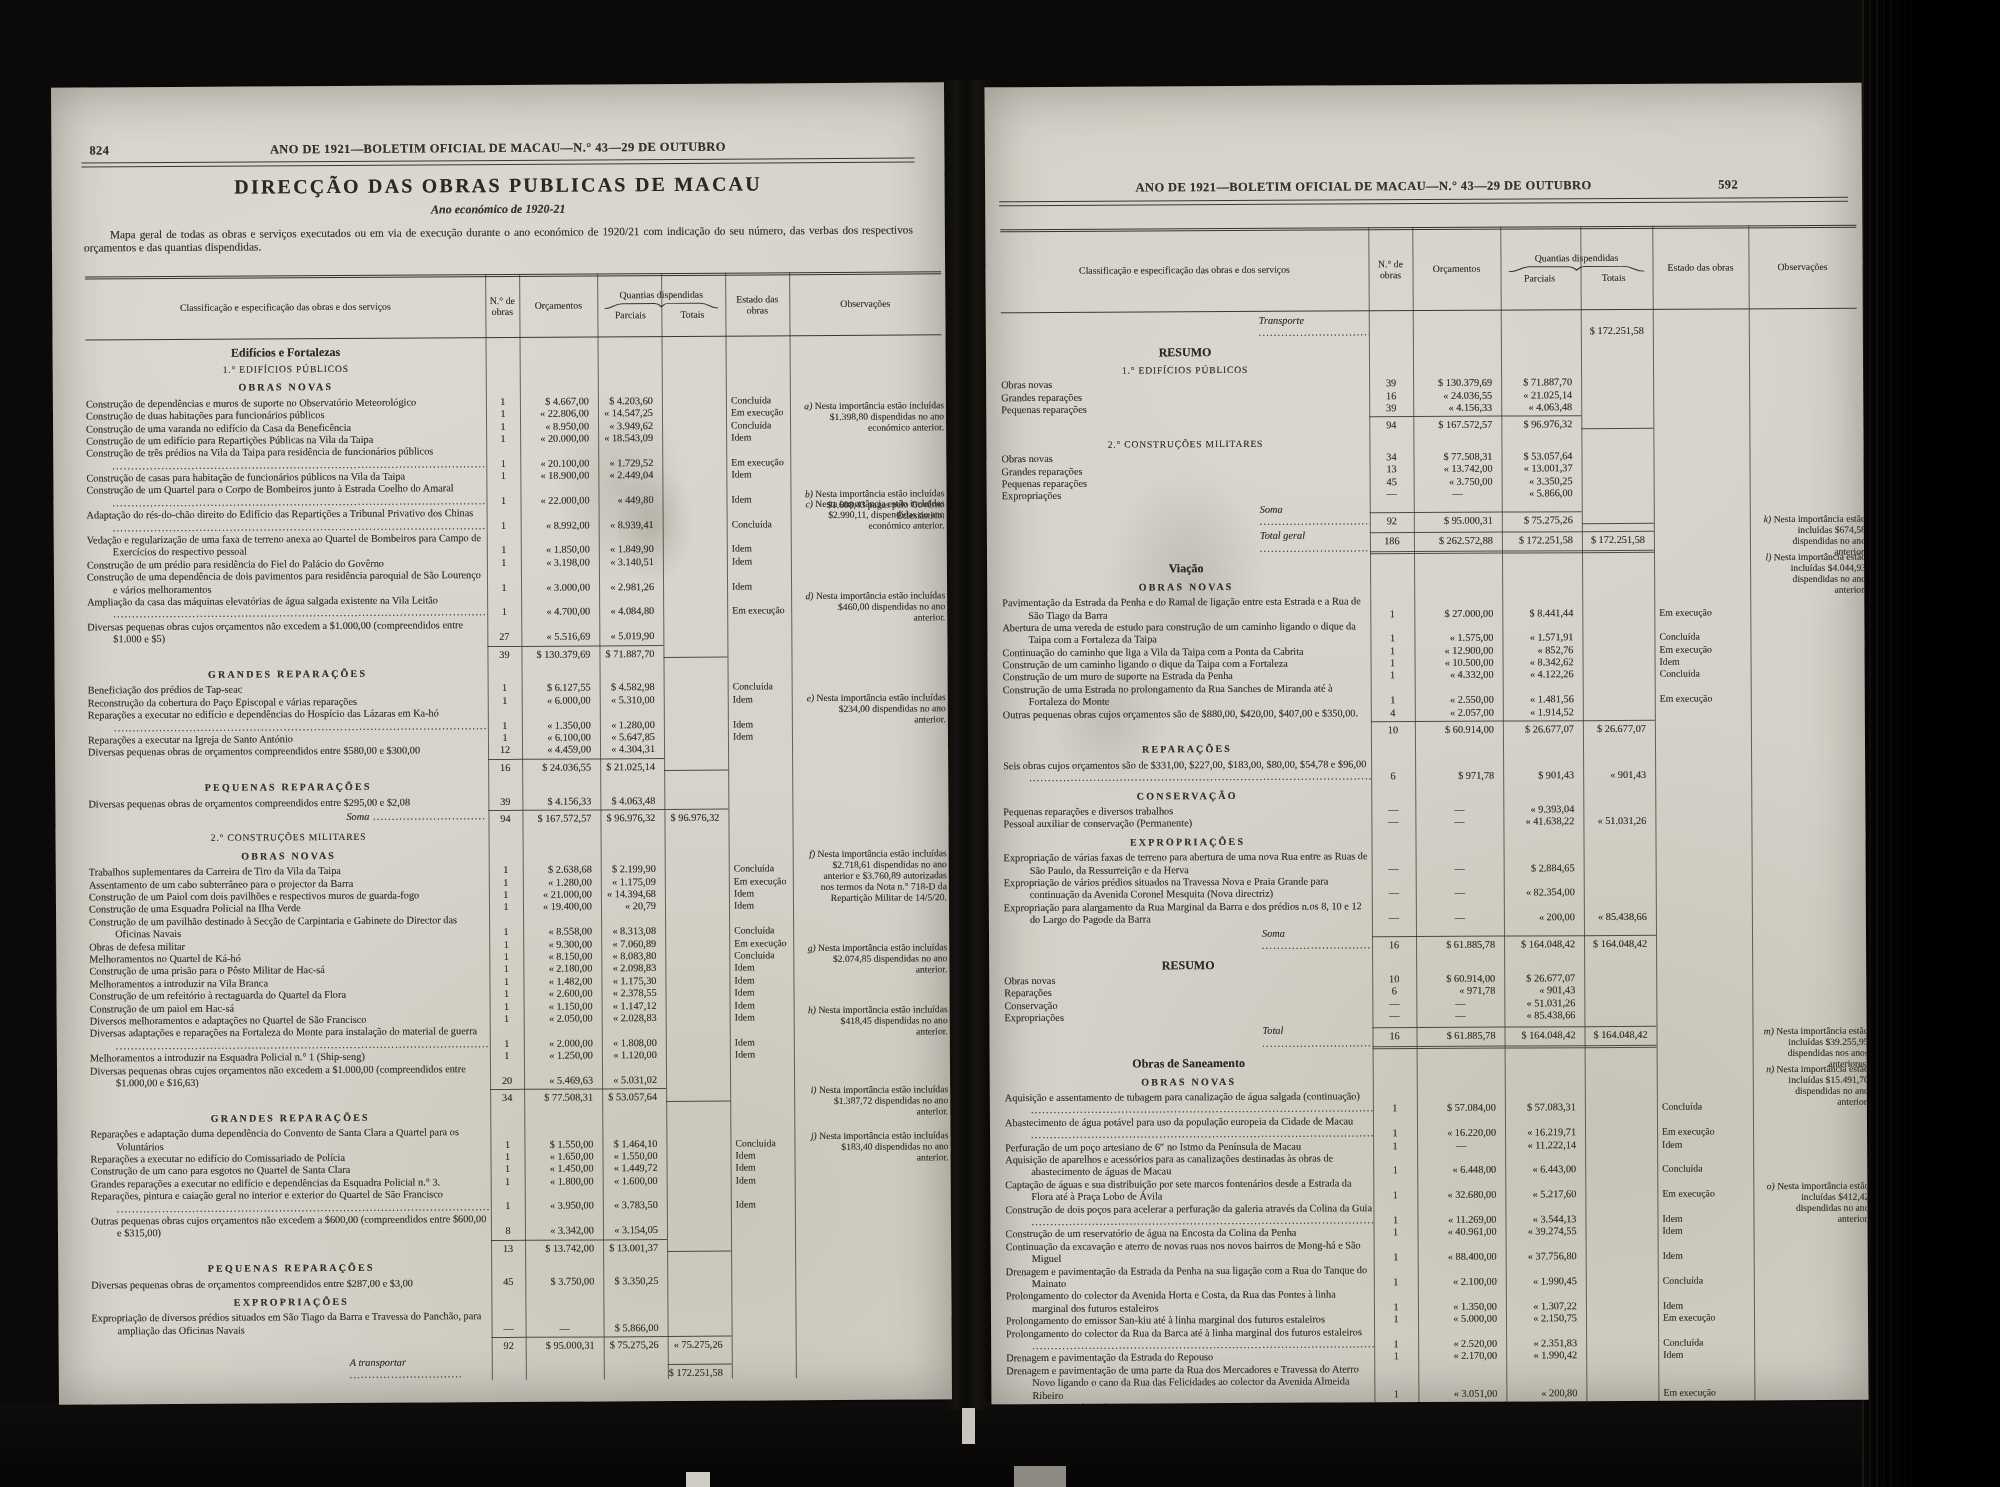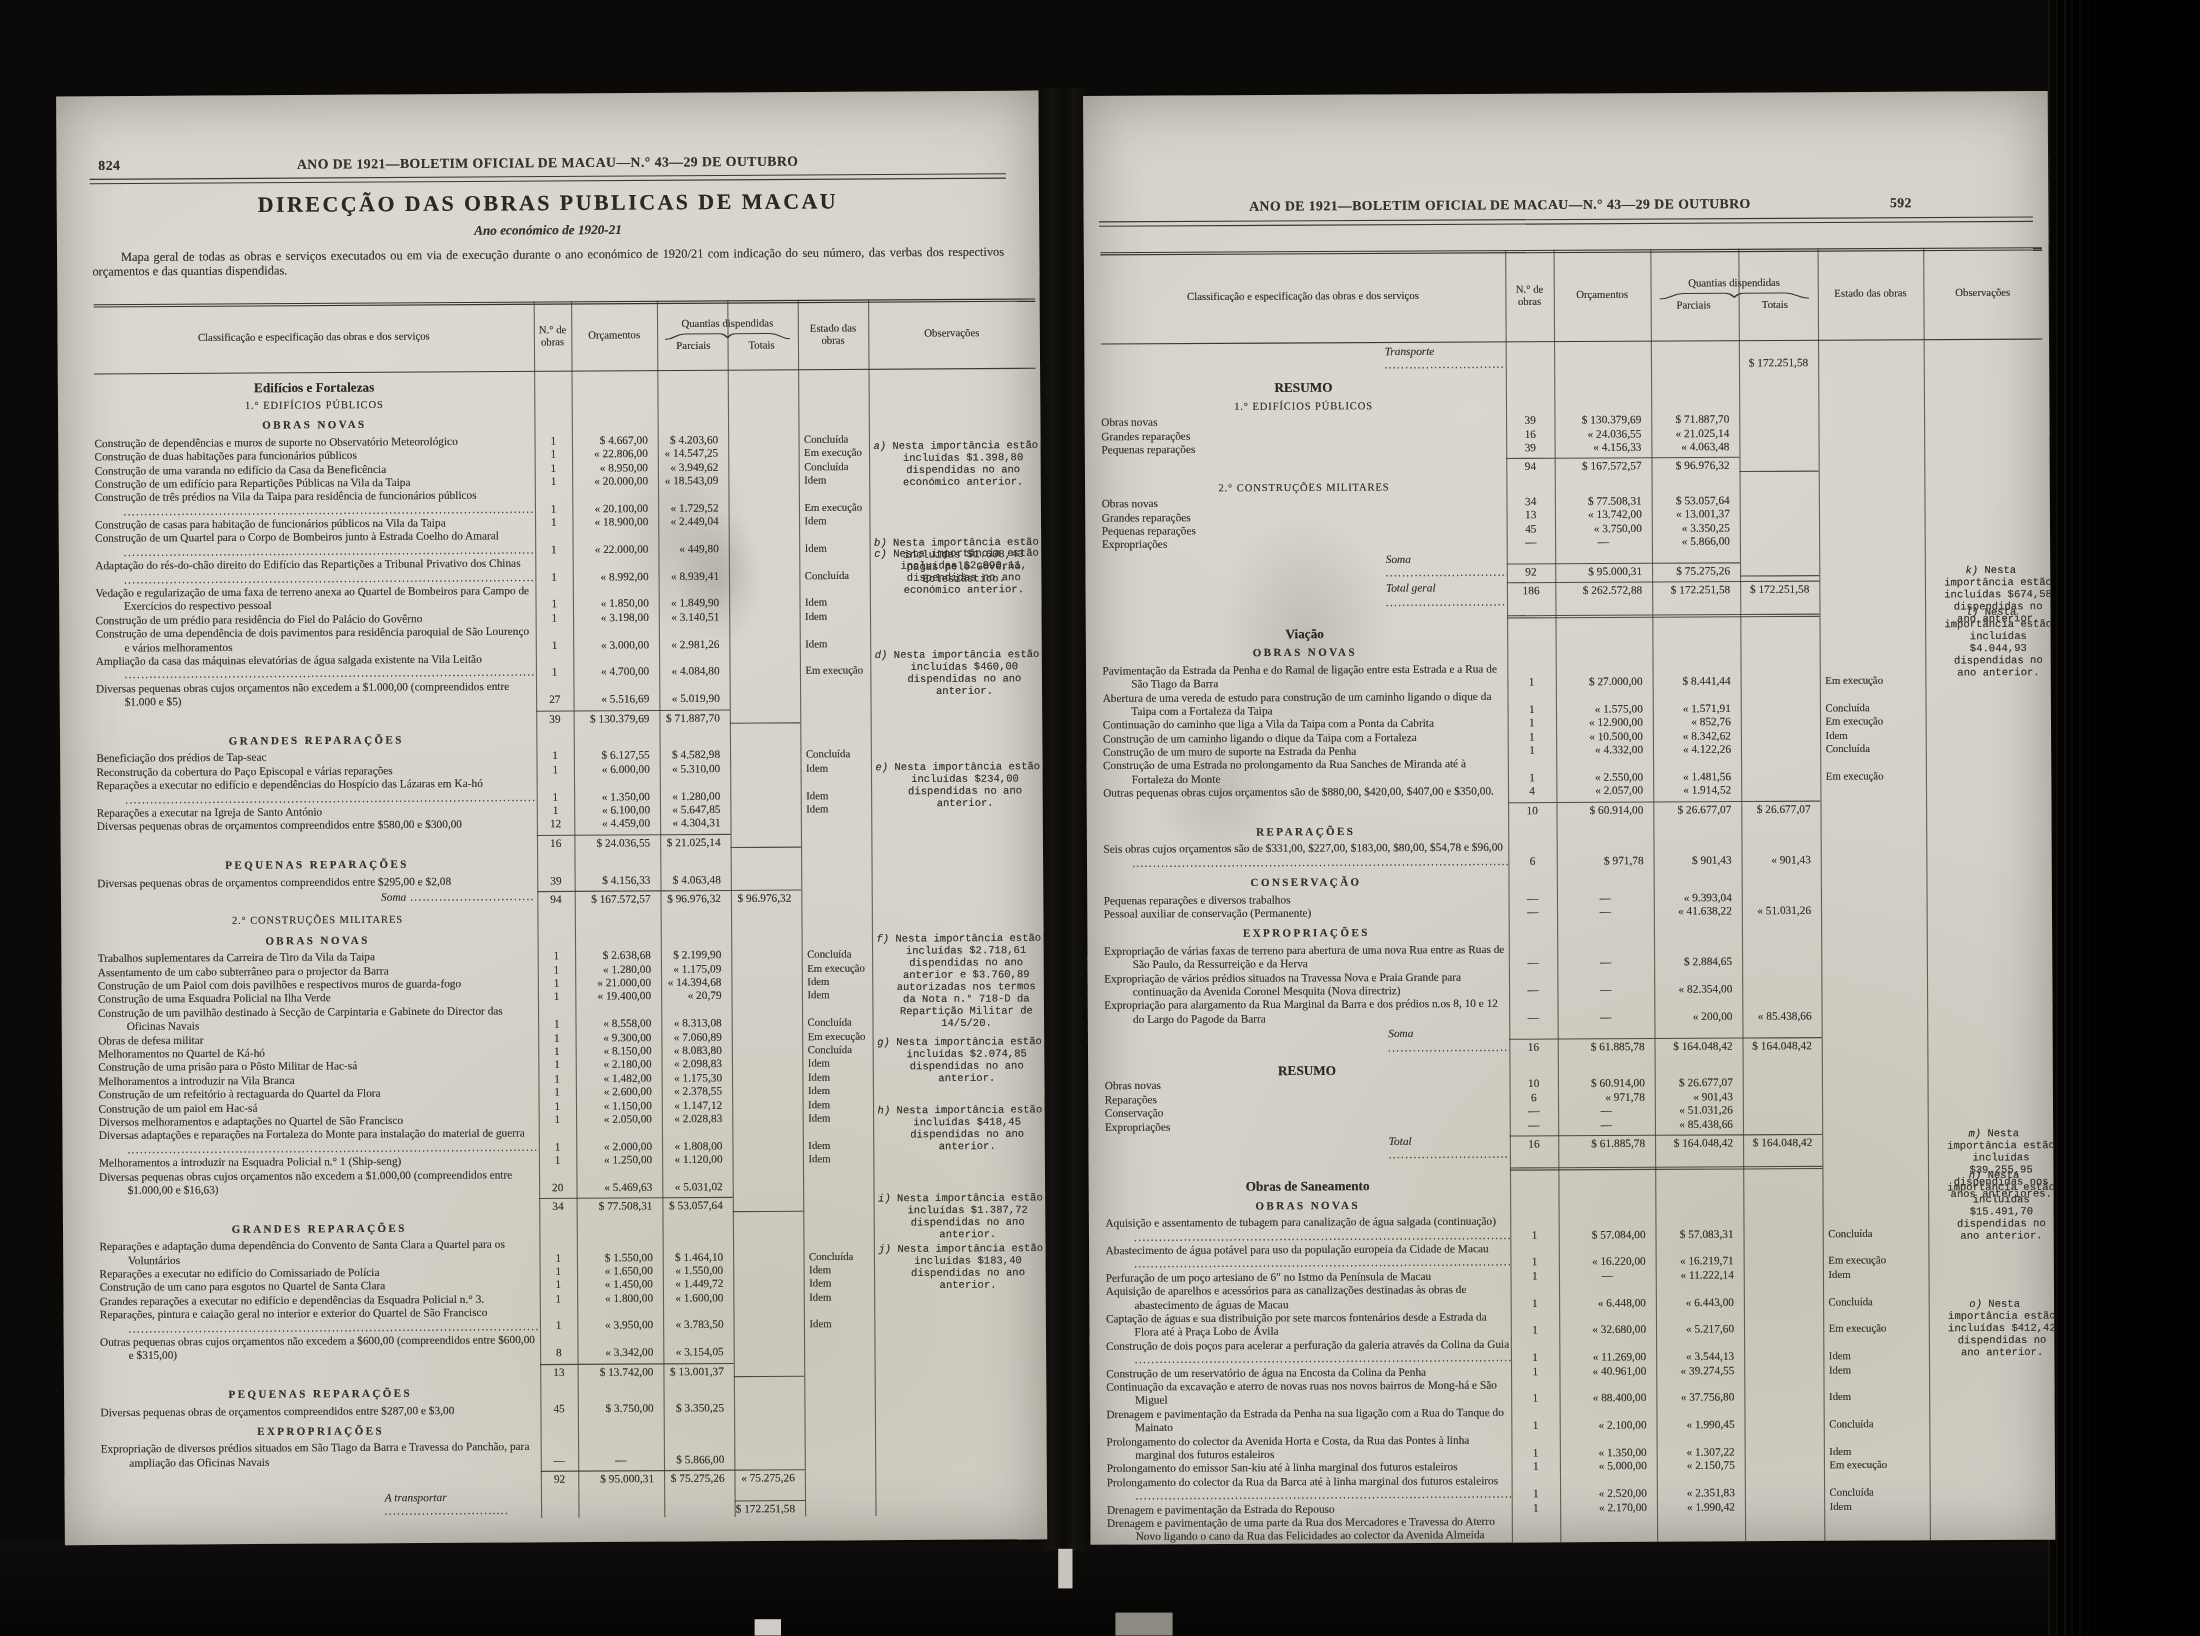--- a/index.html
+++ b/index.html
@@ -78,21 +78,21 @@
   .hd{text-align:center;width:var(--wd);}
   .hd-section{font-weight:bold;font-size:12px;margin:7px 0 2px;color:#2c2922;}
   .hd-subsection{font-size:9.6px;letter-spacing:.8px;margin:5px 0 2px;}
   .hd-heading{font-size:10px;letter-spacing:2.2px;margin:6px 0 3px;font-weight:600;}
   .row{display:grid;align-items:end;}
   .page-left .row{grid-template-columns:400px 34px 78px 64px 64px 64px;}
   .page-right .row{grid-template-columns:368px 44px 88px 80px 72px 96px;}
   .t-item{min-height:12.4px;}
   .t-sub{margin:2px 0 1px;}
   .t-sub .c.n,.t-sub .c.val{border-top:1px solid rgba(56,50,38,.85);padding-top:2px;}
-  .row.grand .c.n,.row.grand .c.val{border-bottom:3px double rgba(56,50,38,.85);padding-bottom:14px;}
+  .row.grand .c.n,.row.grand .c.val{border-bottom:3px double rgba(56,50,38,.85);padding-bottom:4px;}
   .t-lbl{margin:3px 0 1px;}
   .c{overflow:hidden;}
   .c.desc{height:100%;}
   .c.desc .dt{display:block;padding-left:26px;text-indent:-26px;white-space:normal;}
   .dt.lead::after{
     content:" ...........................................................................................................................................";
     letter-spacing:1.2px;color:rgba(62,56,42,.85);
   }
   .lblc .dt{padding-left:258px !important;text-indent:0 !important;font-style:italic;}
   .lblc .dt.lead::after{content:" ..............................";}
@@ -101,21 +101,21 @@
   .c.val.dash,.c.n.dash{text-align:center;padding-right:0;}
   .c.val.ruled{border-top:1px solid rgba(56,50,38,.85);padding-top:2px;}
   .c.est{font-size:9.8px;padding-left:5px;white-space:nowrap;overflow:visible;}
 
   
   .notes{position:absolute;top:0;bottom:0;}
   .page-left .notes{left:708px;width:150px;}
   .page-right .notes{left:752px;width:112px;}
   .note{
     position:absolute;left:0;right:0;font-size:9.6px;line-height:11px;
-    padding-left:13px;text-indent:-13px;text-align:center;font-family:Liberation Mono, monospace;
+    padding-left:13px;text-indent:-13px;text-align:right;
   }
   .nid{font-style:italic;}
 
   .ink{color:#35322a;text-shadow:0 0 .5px rgba(52,47,36,.5);}
   .artifact{position:absolute;}
 </style>
 </head>
 <body>
 
 <div class="band-top"></div>

